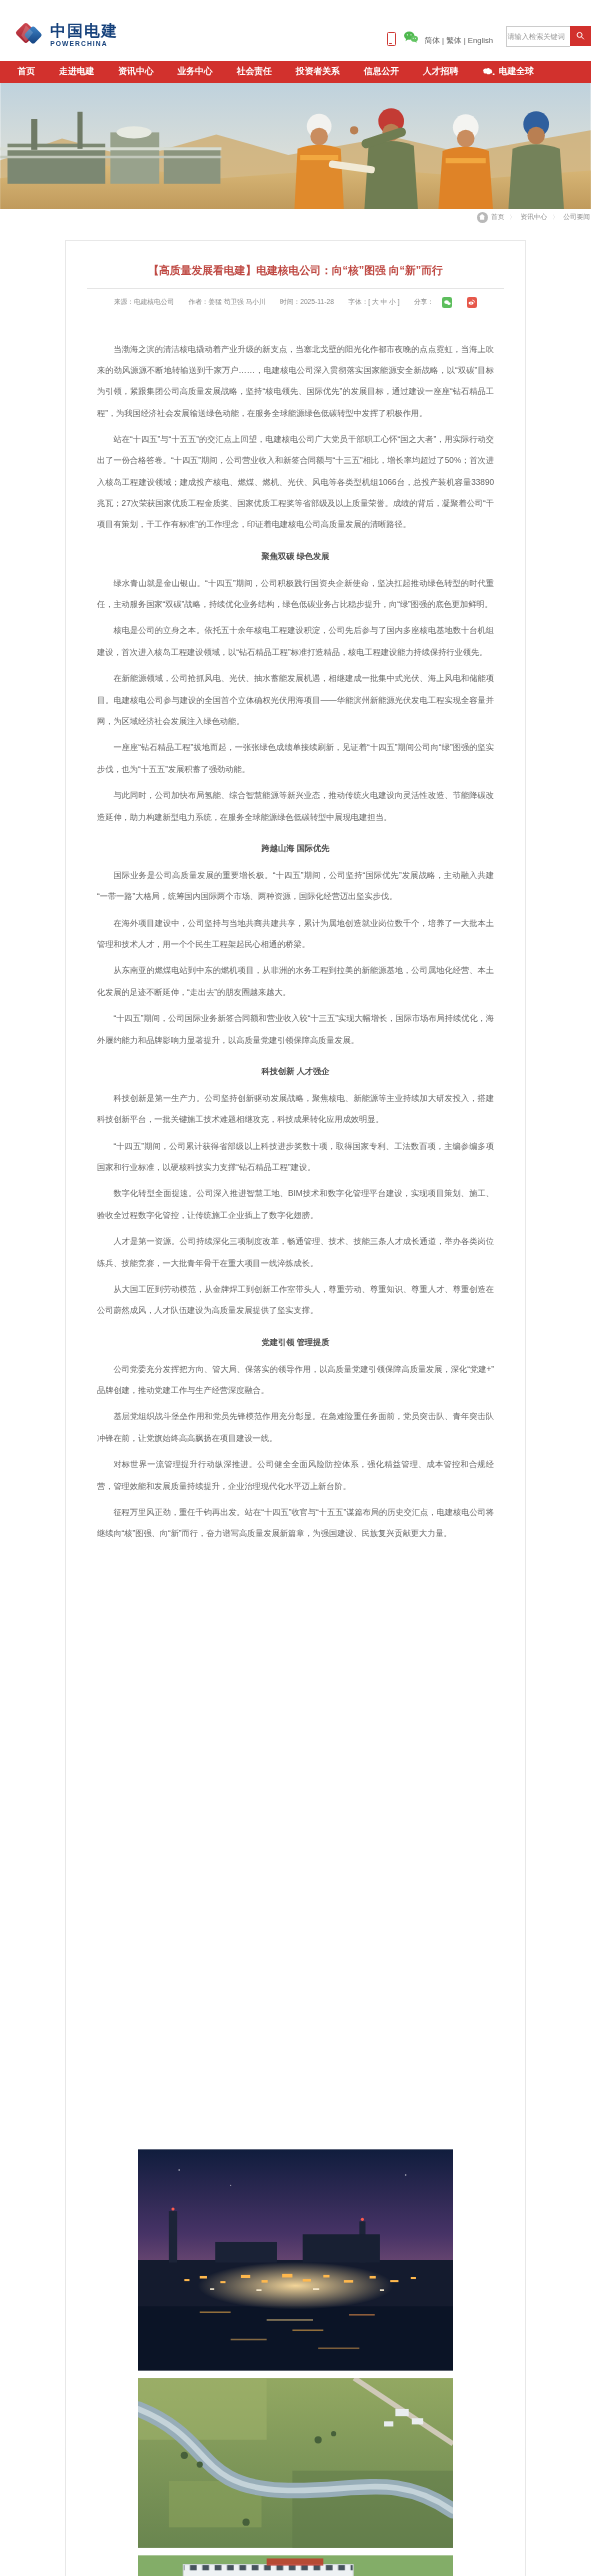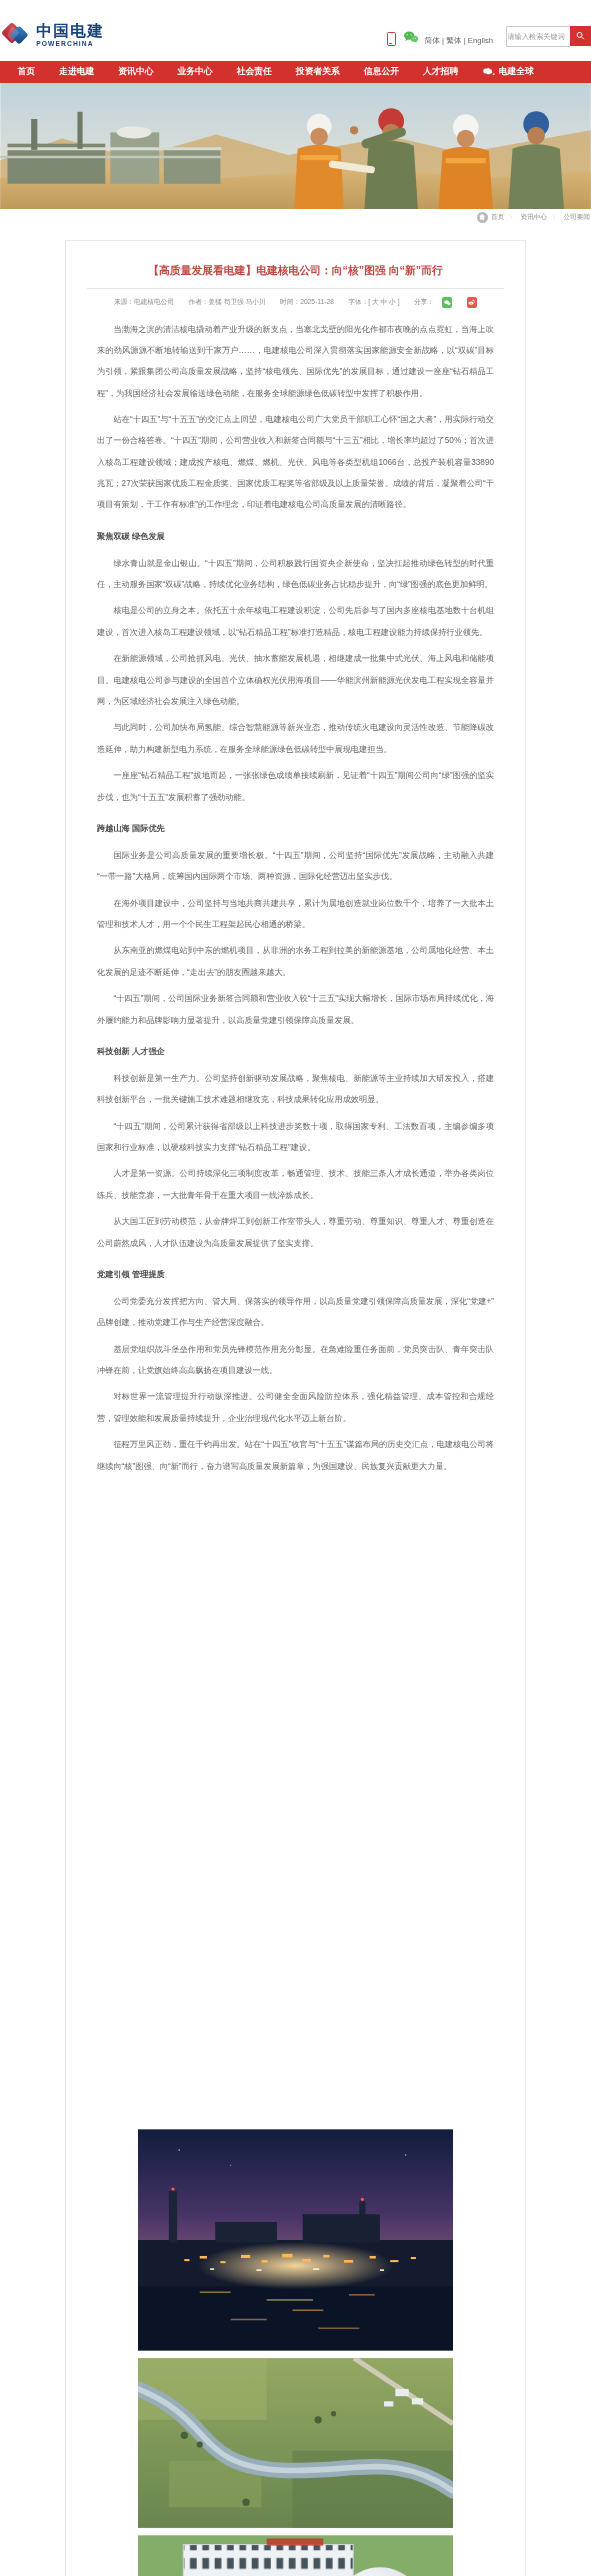--- a/index.html
+++ b/index.html
@@ -1,21 +1,21 @@
 <!DOCTYPE html>
 <html lang="zh" style="font-size:8.2px"><head>
 <meta charset="utf-8">
 <style>
   html,body{margin:0;padding:0;background:#ffffff;}
   body{font-family:"Liberation Sans","DejaVu Sans",sans-serif;width:591px;}
   .page{width:591px;min-height:2859px;position:relative;overflow:hidden;background:#fff;}
 
   
   .site-header{height:61px;position:relative;background:#fff;}
-  .logo{position:absolute;left:0;top:20.6px;display:flex;align-items:center;cursor:pointer;}
+  .logo{position:absolute;left:14px;top:20.6px;display:flex;align-items:center;cursor:pointer;}
   .logo-text{margin-left:5.2px;}
   .logo-cn{font-size:15.5px;font-weight:bold;color:#17427c;letter-spacing:1.5px;line-height:1;}
   .logo-en{font-size:6.7px;font-weight:bold;color:#17427c;letter-spacing:1.1px;margin-top:1.5px;}
   .header-right{position:absolute;right:0;top:26px;display:flex;align-items:flex-end;}
   .phone-icon{display:inline-block;width:6.7px;height:11.3px;border:1px solid #cf3a36;border-radius:1.5px;position:relative;margin-right:7.2px;}
   .phone-icon i{position:absolute;left:1.5px;bottom:0.5px;width:2.6px;height:1px;background:#cf3a36;border-radius:0.5px;}
   .wechat-hd{margin-right:6.2px;display:inline-block;}
   .lang{font-size:7.7px;color:#666;margin-right:13.4px;white-space:nowrap;cursor:pointer;}
   .searchbox{display:flex;align-items:stretch;height:19.6px;}
   .searchbox input{width:63px;height:18.5px;border:0.5px solid #ccc;border-right:none;padding:0 0;font-size:7.2px;color:#333;outline:none;font-family:inherit;}
@@ -40,23 +40,23 @@
   
   .card{width:397px;margin:14.4px auto 0;border:0.5px solid #e8e8e8;background:#fff;padding:17.5px 31px 21.6px;}
   .article-title{font-size:10.8px;line-height:1.5;font-weight:bold;color:#bf4a44;text-align:center;margin:3.1px 0 9.3px;}
   .divider{height:0.5px;background:#e5e5e5;margin:0 -10.3px 9.3px;}
   .meta{display:flex;justify-content:center;align-items:center;font-size:6.7px;color:#8a8a8a;flex-wrap:nowrap;white-space:nowrap;}
   .meta span{margin:0 7.2px;}
   .share-ic{width:10.3px;height:10.3px;border-radius:2.1px;display:inline-flex;align-items:center;justify-content:center;margin-left:2.1px;vertical-align:middle;cursor:pointer;}
   .share-wechat{background:#5dbe5d;}
   .share-weibo{background:#e6584b;}
 
-  #article-body{margin-top:11px;min-height:1803px;}
+  #article-body{margin-top:31px;min-height:1803px;}
   #article-body p{font-size:8.2px;color:#666;line-height:2.6;text-align:justify;text-indent:2em;margin:0 0 5.2px;}
-  #article-body h3{font-size:8.2px;color:#4d4d4d;font-weight:bold;text-align:left;margin:15.5px 0 10.3px;}
+  #article-body h3{font-size:8.2px;color:#4d4d4d;font-weight:bold;text-align:center;margin:15.5px 0 10.3px;}
 
   figure.ph{margin:7.2px auto;width:315px;line-height:0;}
   figure.ph svg{display:block;}
 </style>
 </head>
 <body>
 
 <div class="page">
 
   <header class="site-header">
@@ -215,30 +215,31 @@
       </span>
     </div>
 
     <div id="article-body">
         <p>当渤海之滨的清洁核电撬动着产业升级的新支点，当塞北戈壁的阳光化作都市夜晚的点点霓虹，当海上吹来的劲风源源不断地转输送到千家万户……，电建核电公司深入贯彻落实国家能源安全新战略，以“双碳”目标为引领，紧跟集团公司高质量发展战略，坚持“核电领先、国际优先”的发展目标，通过建设一座座“钻石精品工程”，为我国经济社会发展输送绿色动能，在服务全球能源绿色低碳转型中发挥了积极作用。</p>
         <p>站在“十四五”与“十五五”的交汇点上回望，电建核电公司广大党员干部职工心怀“国之大者”，用实际行动交出了一份合格答卷。“十四五”期间，公司营业收入和新签合同额与“十三五”相比，增长率均超过了50%；首次进入核岛工程建设领域；建成投产核电、燃煤、燃机、光伏、风电等各类型机组1066台，总投产装机容量33890兆瓦；27次荣获国家优质工程金质奖、国家优质工程奖等省部级及以上质量荣誉。成绩的背后，凝聚着公司“干项目有策划，干工作有标准”的工作理念，印证着电建核电公司高质量发展的清晰路径。</p>
         <h3>聚焦双碳 绿色发展</h3>
         <p>绿水青山就是金山银山。“十四五”期间，公司积极践行国资央企新使命，坚决扛起推动绿色转型的时代重任，主动服务国家“双碳”战略，持续优化业务结构，绿色低碳业务占比稳步提升，向“绿”图强的底色更加鲜明。</p>
         <p>核电是公司的立身之本。依托五十余年核电工程建设积淀，公司先后参与了国内多座核电基地数十台机组建设，首次进入核岛工程建设领域，以“钻石精品工程”标准打造精品，核电工程建设能力持续保持行业领先。</p>
         <p>在新能源领域，公司抢抓风电、光伏、抽水蓄能发展机遇，相继建成一批集中式光伏、海上风电和储能项目。电建核电公司参与建设的全国首个立体确权光伏用海项目——华能滨州新能源光伏发电工程实现全容量并网，为区域经济社会发展注入绿色动能。</p>
+        <p>一座座“钻石精品工程”拔地而起，一张张绿色成绩单接续刷新，见证着“十四五”期间公司向“绿”图强的坚实步伐，也为“十五五”发展积蓄了强劲动能。</p>
         <p>与此同时，公司加快布局氢能、综合智慧能源等新兴业态，推动传统火电建设向灵活性改造、节能降碳改造延伸，助力构建新型电力系统，在服务全球能源绿色低碳转型中展现电建担当。</p>
-        <p>一座座“钻石精品工程”拔地而起，一张张绿色成绩单接续刷新，见证着“十四五”期间公司向“绿”图强的坚实步伐，也为“十五五”发展积蓄了强劲动能。</p>
         <h3>跨越山海 国际优先</h3>
         <p>国际业务是公司高质量发展的重要增长极。“十四五”期间，公司坚持“国际优先”发展战略，主动融入共建“一带一路”大格局，统筹国内国际两个市场、两种资源，国际化经营迈出坚实步伐。</p>
         <p>在海外项目建设中，公司坚持与当地共商共建共享，累计为属地创造就业岗位数千个，培养了一大批本土管理和技术人才，用一个个民生工程架起民心相通的桥梁。</p>
         <p>从东南亚的燃煤电站到中东的燃机项目，从非洲的水务工程到拉美的新能源基地，公司属地化经营、本土化发展的足迹不断延伸，“走出去”的朋友圈越来越大。</p>
         <p>“十四五”期间，公司国际业务新签合同额和营业收入较“十三五”实现大幅增长，国际市场布局持续优化，海外履约能力和品牌影响力显著提升，以高质量党建引领保障高质量发展。</p>
         <h3>科技创新 人才强企</h3>
         <p>科技创新是第一生产力。公司坚持创新驱动发展战略，聚焦核电、新能源等主业持续加大研发投入，搭建科技创新平台，一批关键施工技术难题相继攻克，科技成果转化应用成效明显。</p>
         <p>“十四五”期间，公司累计获得省部级以上科技进步奖数十项，取得国家专利、工法数百项，主编参编多项国家和行业标准，以硬核科技实力支撑“钻石精品工程”建设。</p>
+        <p>数字化转型全面提速。公司深入推进智慧工地、BIM技术和数字化管理平台建设，实现项目策划、施工、验收全过程数字化管控，让传统施工企业插上了数字化翅膀。</p>
         <p>人才是第一资源。公司持续深化三项制度改革，畅通管理、技术、技能三条人才成长通道，举办各类岗位练兵、技能竞赛，一大批青年骨干在重大项目一线淬炼成长。</p>
         <p>从大国工匠到劳动模范，从金牌焊工到创新工作室带头人，尊重劳动、尊重知识、尊重人才、尊重创造在公司蔚然成风，人才队伍建设为高质量发展提供了坚实支撑。</p>
         <h3>党建引领 管理提质</h3>
         <p>公司党委充分发挥把方向、管大局、保落实的领导作用，以高质量党建引领保障高质量发展，深化“党建+”品牌创建，推动党建工作与生产经营深度融合。</p>
         <p>基层党组织战斗堡垒作用和党员先锋模范作用充分彰显。在急难险重任务面前，党员突击队、青年突击队冲锋在前，让党旗始终高高飘扬在项目建设一线。</p>
         <p>对标世界一流管理提升行动纵深推进。公司健全全面风险防控体系，强化精益管理、成本管控和合规经营，管理效能和发展质量持续提升，企业治理现代化水平迈上新台阶。</p>
         <p>征程万里风正劲，重任千钧再出发。站在“十四五”收官与“十五五”谋篇布局的历史交汇点，电建核电公司将继续向“核”图强、向“新”而行，奋力谱写高质量发展新篇章，为强国建设、民族复兴贡献更大力量。</p>
       </div>
 
     <figure class="ph">

